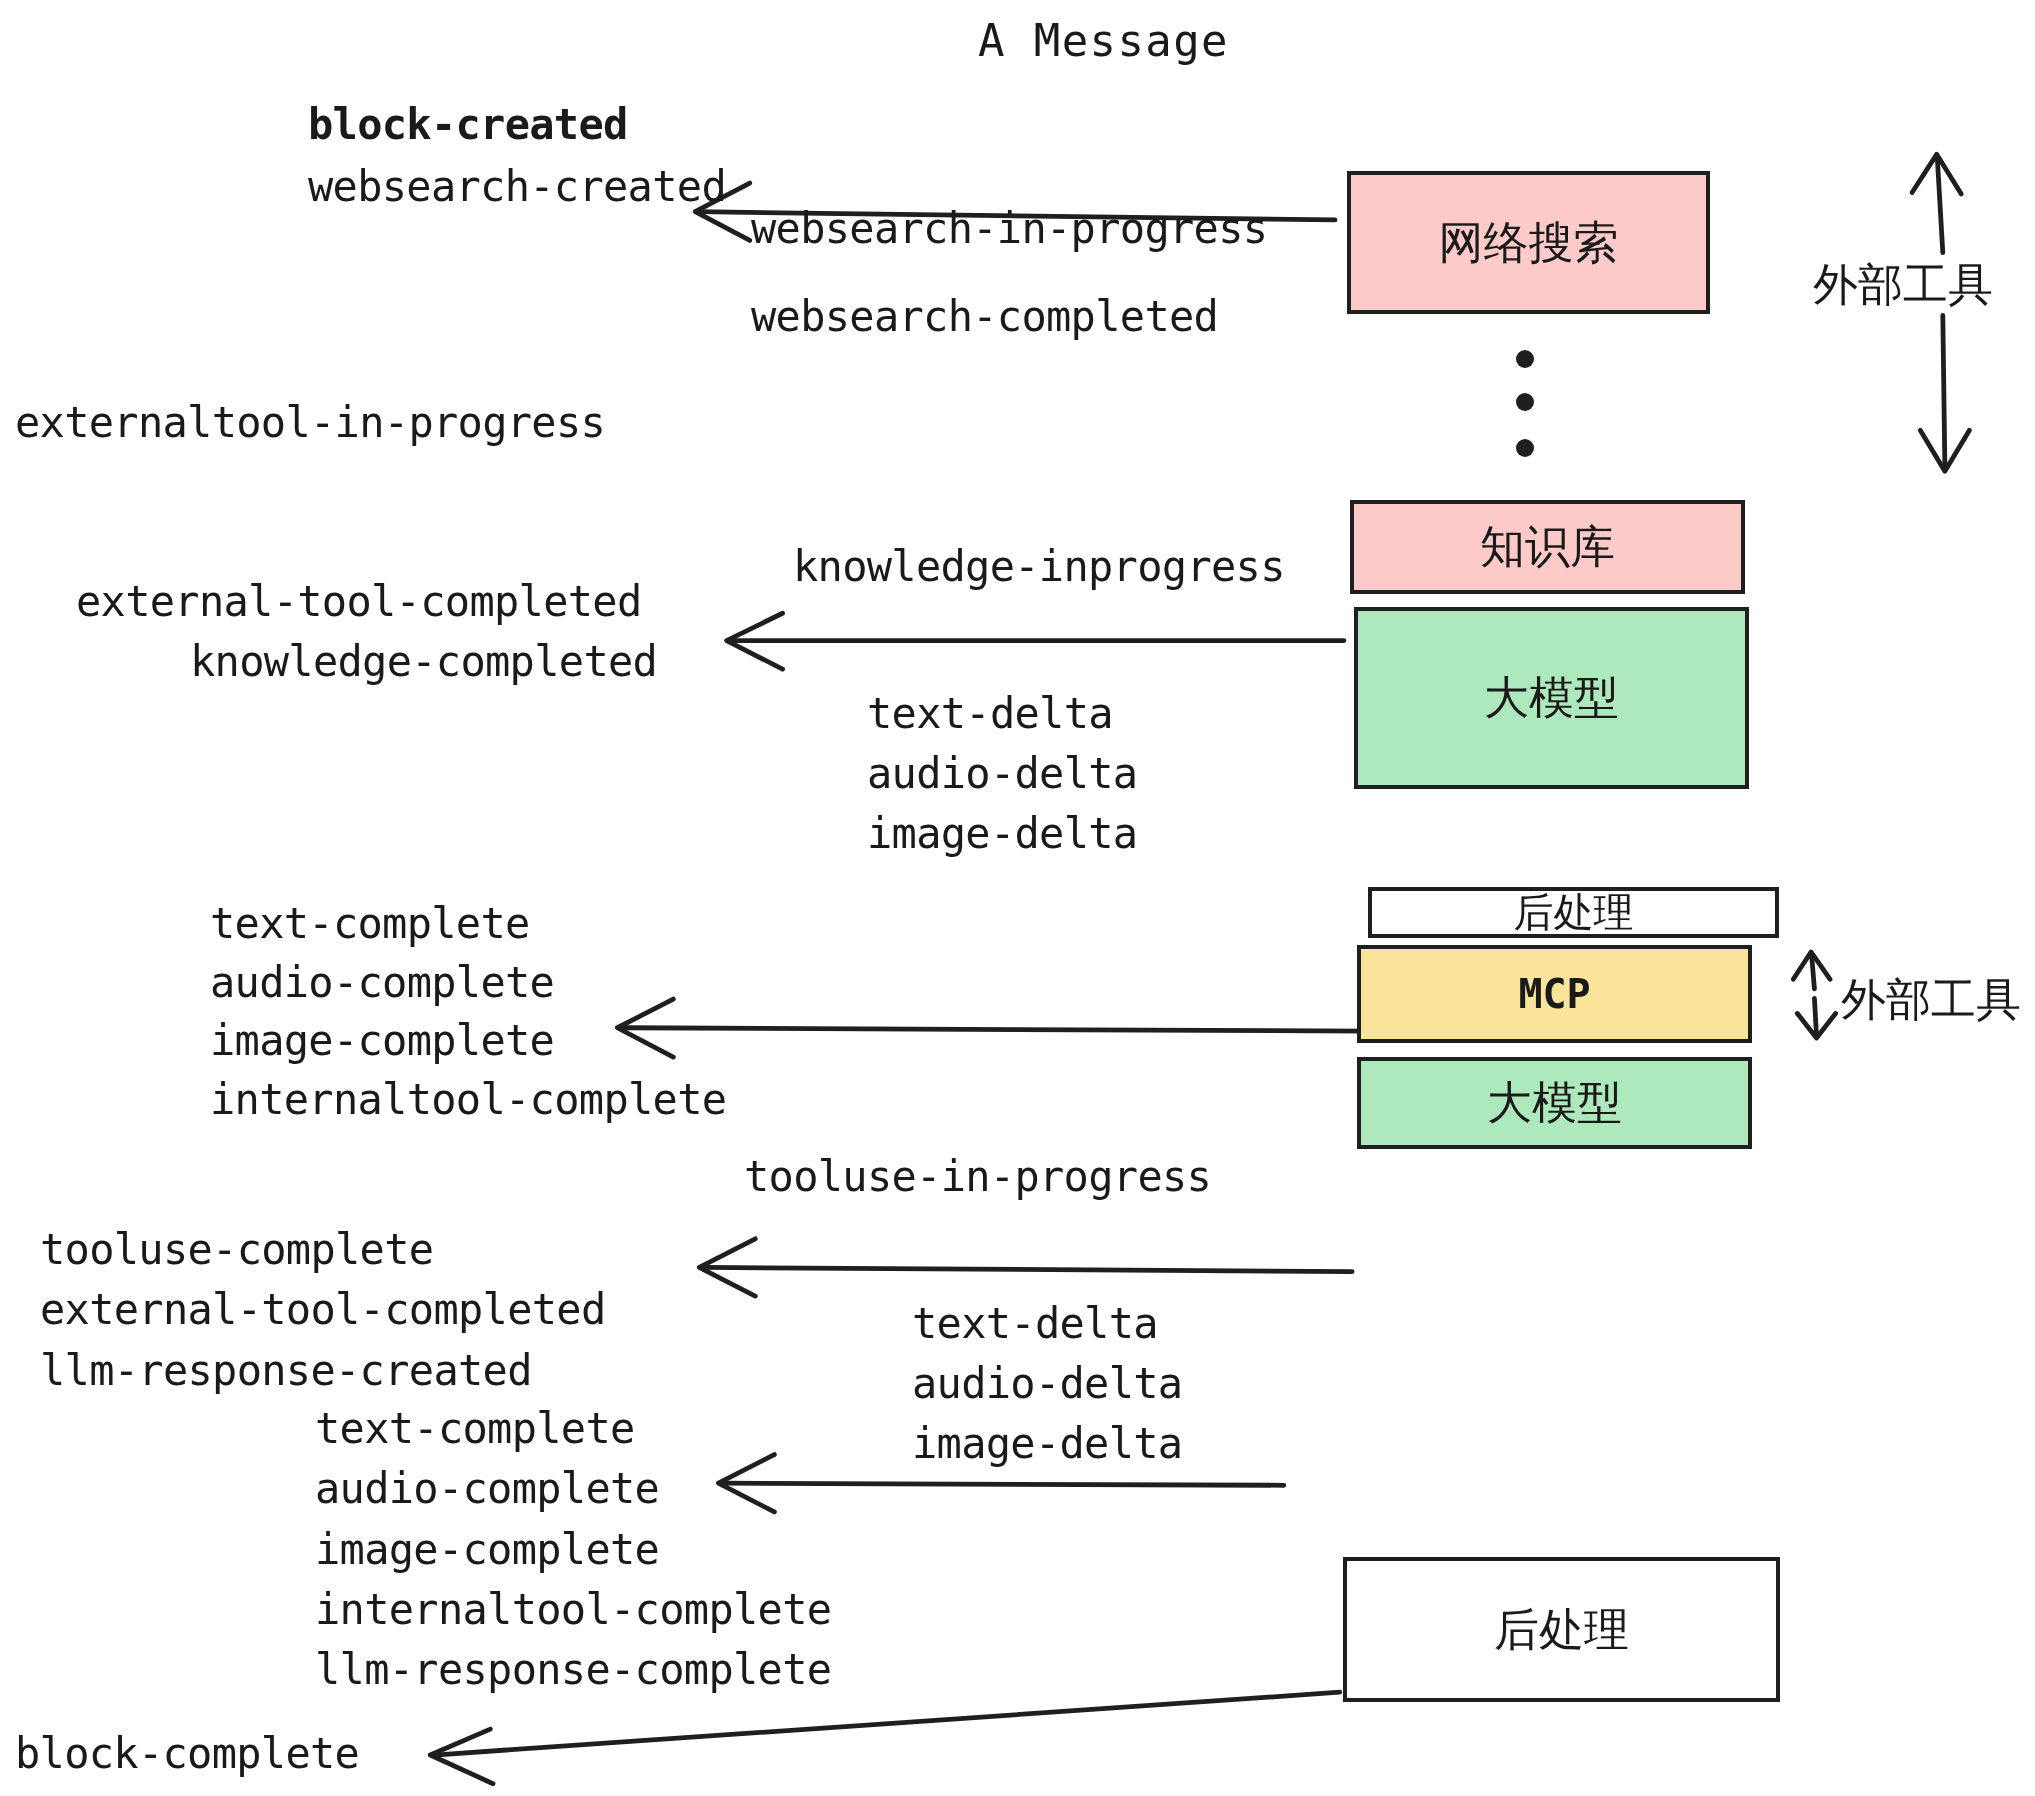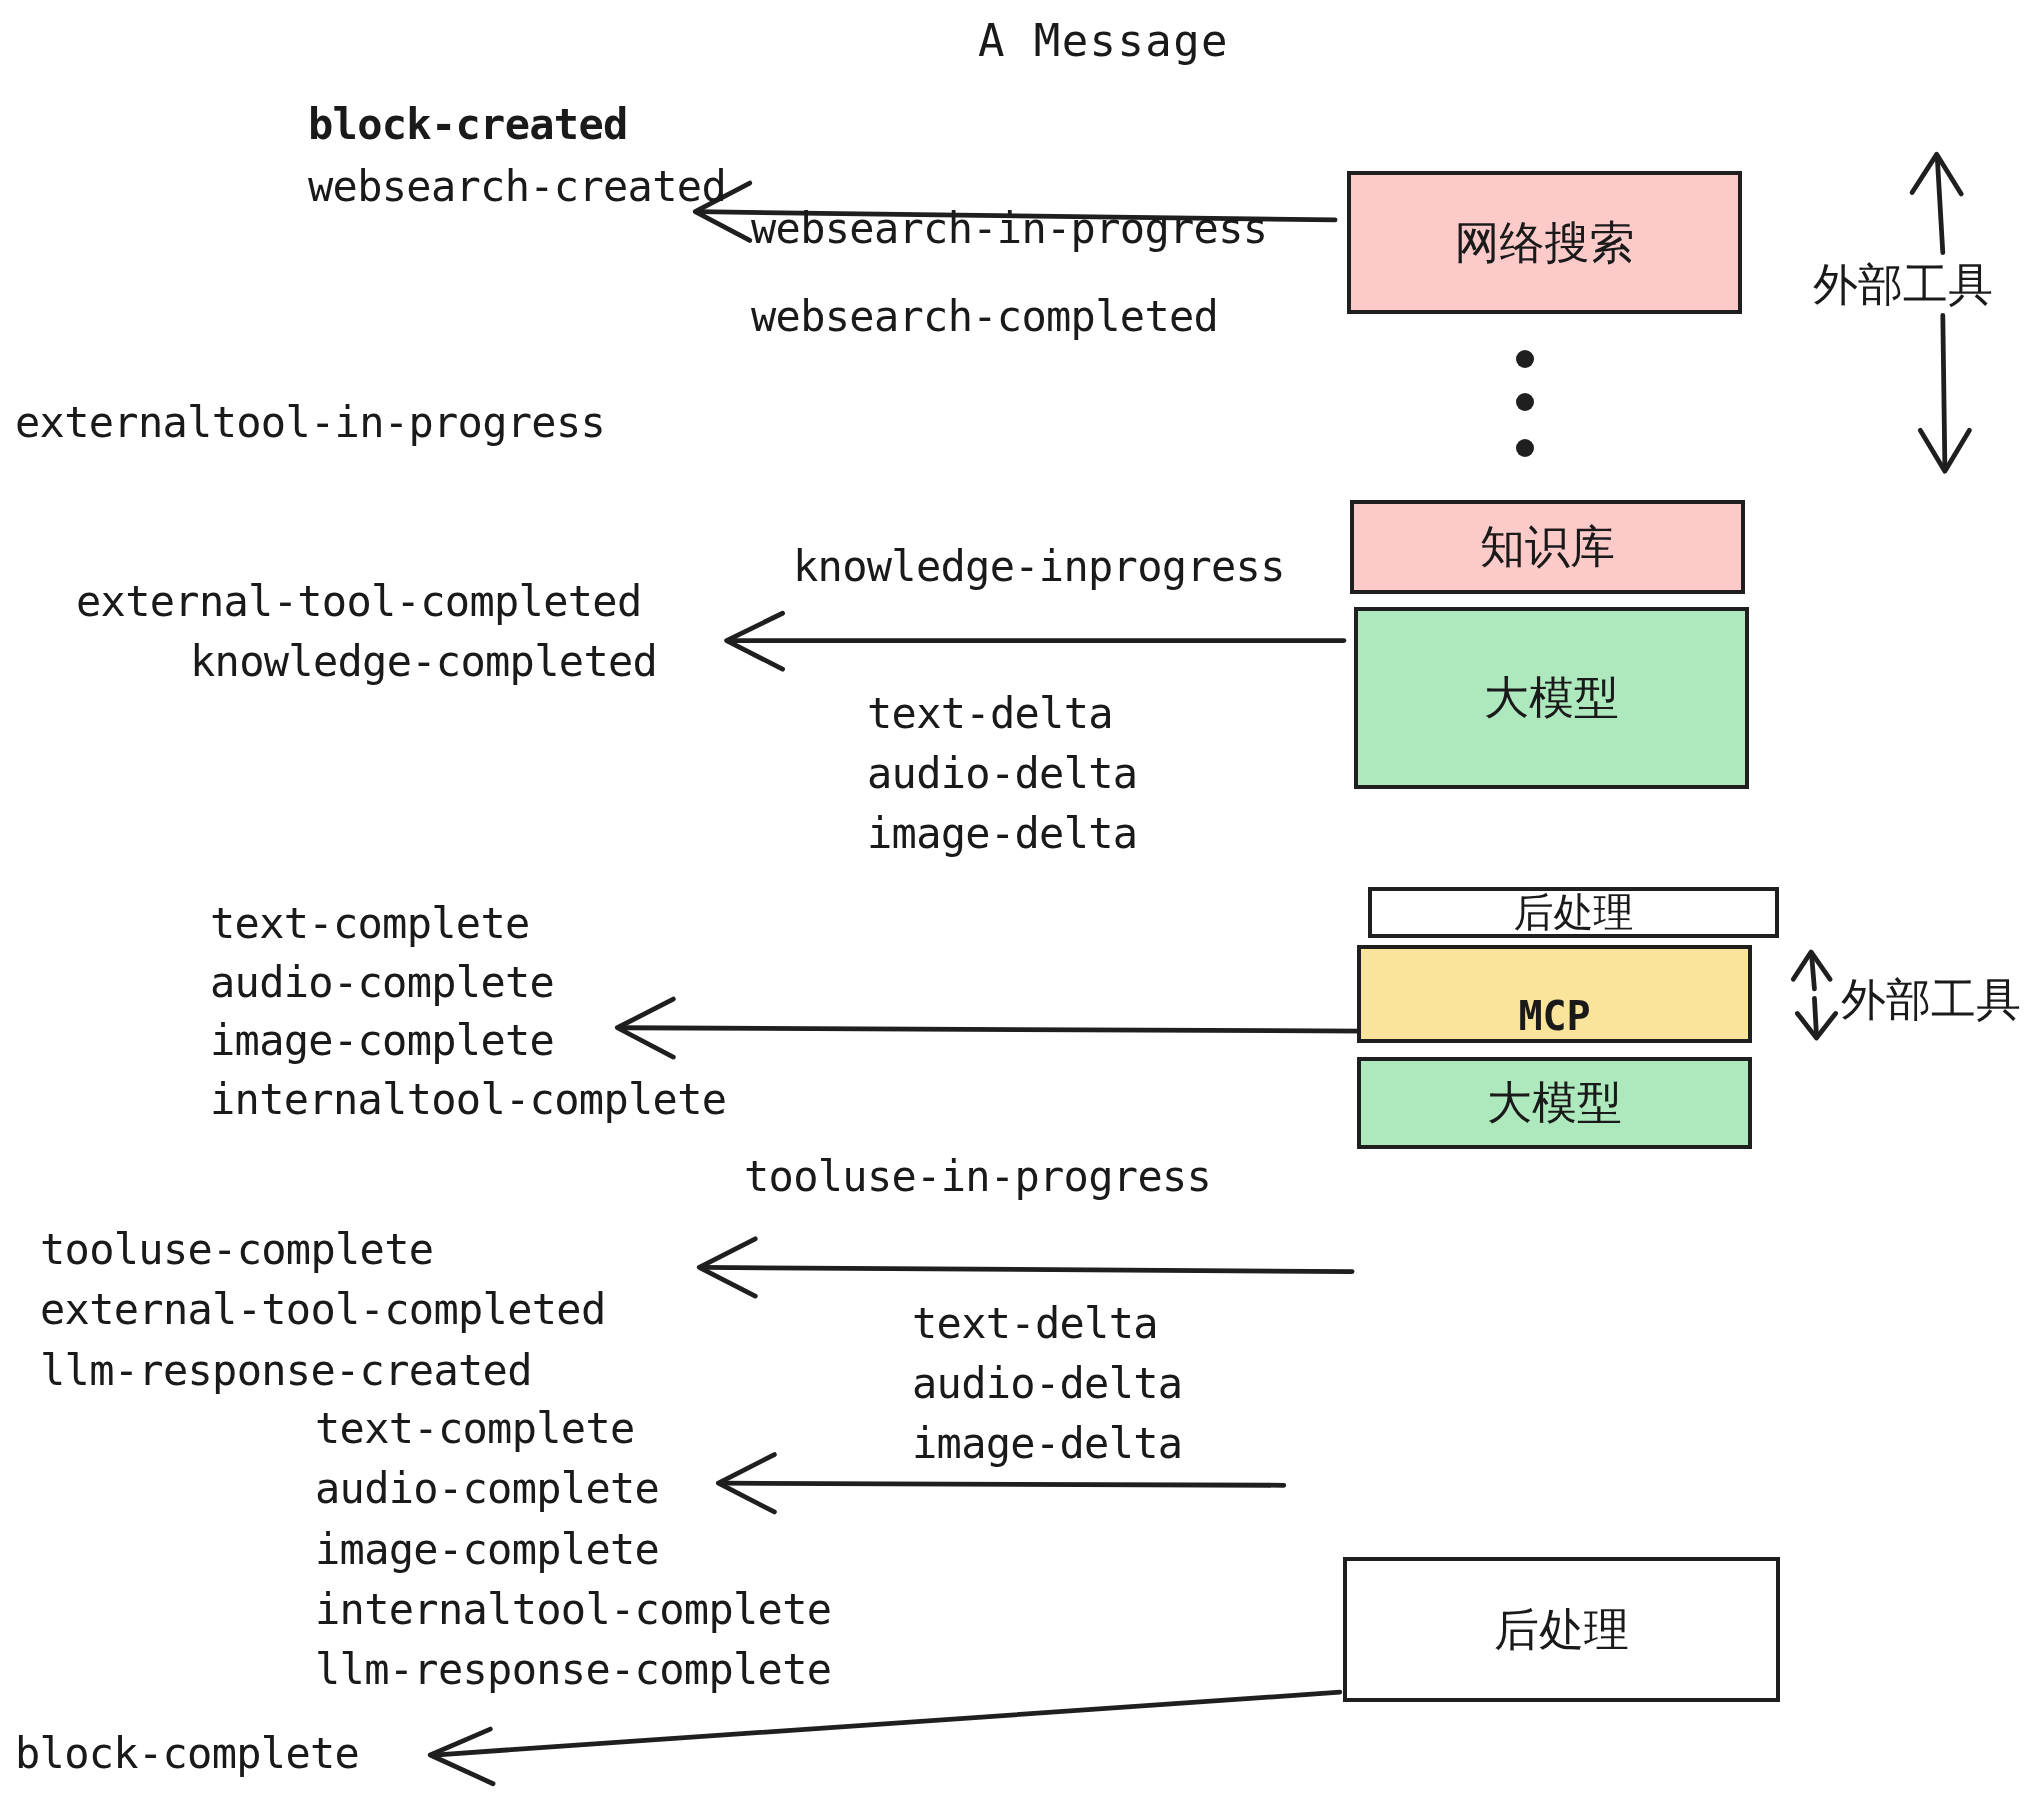--- a/index.html
+++ b/index.html
@@ -36,21 +36,20 @@
     justify-content:center;
     color:#1a1a1a;
     font-family:"DejaVu Sans","Liberation Sans",sans-serif;
     font-size:45px;
     font-weight:500;
   }
   .box.mono{
     font-family:"DejaVu Sans Mono","Liberation Mono",monospace;
     font-size:40px;
     font-weight:700;
-    align-items:flex-end;
   }
   .dot{
     position:absolute;
     width:18px;height:18px;
     border-radius:50%;
     background:#1f1f1f;
   }
   .sidelbl{
     position:absolute;
     font-family:"DejaVu Sans","Liberation Sans",sans-serif;
@@ -109,21 +108,21 @@
 
       <g>
         <line x1="2653" y1="1400" x2="2657" y2="1448"></line>
         <polyline points="2626,1434 2652,1394 2680,1434" fill="none"></polyline>
         <line x1="2657" y1="1462" x2="2660" y2="1516"></line>
         <polyline points="2632,1484 2660,1520 2688,1484" fill="none"></polyline>
       </g>
     </g>
   </svg>
 
-  <div class="box" style="left:1347px;top:171px;width:395px;height:143px;background:#fbcac9;">
+  <div class="box" style="left:1347px;top:171px;width:363px;height:143px;background:#fbcac9;">
     <span>网络搜索</span>
   </div>
 
   <div class="dot" style="left:1516px;top:350px;"></div>
   <div class="dot" style="left:1516px;top:393px;"></div>
   <div class="dot" style="left:1516px;top:439px;"></div>
 
   <div class="box" style="left:1350px;top:500px;width:395px;height:94px;background:#fbcac9;">
     <span>知识库</span>
   </div>

